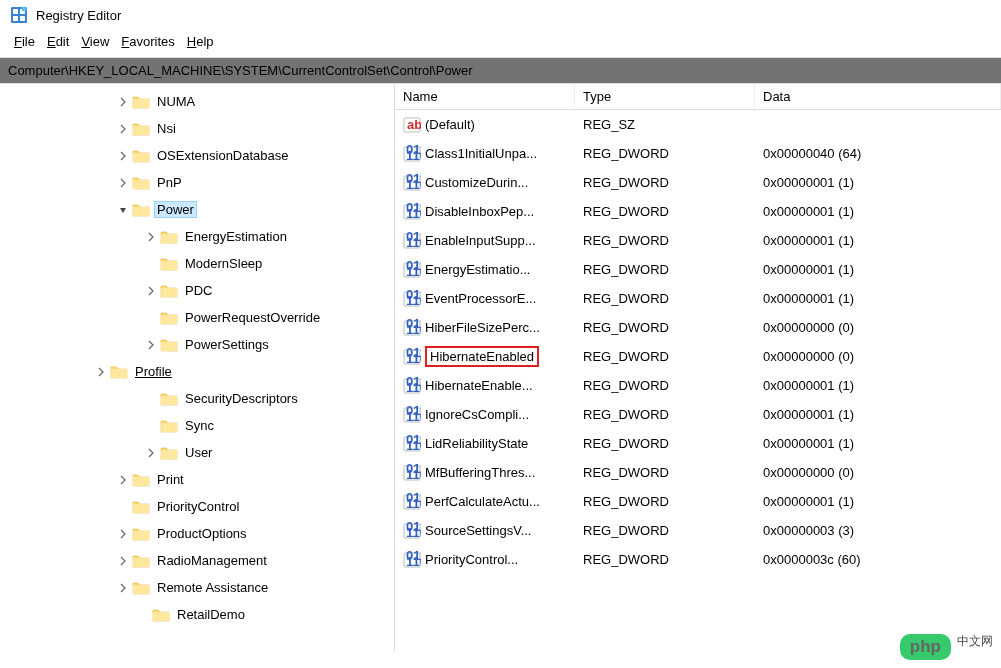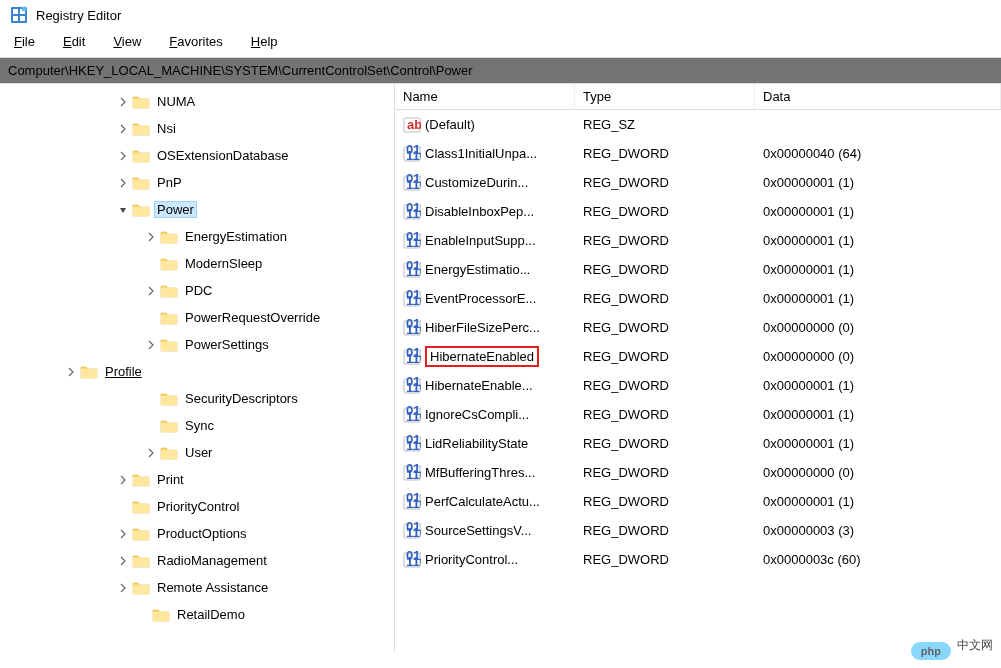--- a/index.html
+++ b/index.html
@@ -2,21 +2,21 @@
 <html><head>
   <meta charset="utf-8">
   <style>
     * { margin: 0; padding: 0; box-sizing: border-box; font-family: "Segoe UI", Tahoma, sans-serif; font-size: 13px; }
     body { background: #fff; color: #000; overflow: hidden; }
     
     .titlebar { display: flex; align-items: center; padding: 6px 10px; gap: 8px; }
     .titlebar .icon { width: 18px; height: 18px; display: inline-flex; }
     .titlebar .title { font-size: 13px; }
     
-    .menubar { display: flex; gap: 16px; padding: 2px 8px 6px 8px; }
+    .menubar { display: flex; gap: 0; padding: 2px 8px 6px 8px; }
     .menubar .menu-item { padding: 2px 6px; cursor: default; }
     .menubar .menu-item .ul { text-decoration: underline; }
     
     .address-bar { border-top: 1px solid #ddd; border-bottom: 1px solid #ddd; padding: 5px 8px; font-size: 13px; background: #737373; }
     
     .content { display: flex; height: calc(100vh - 100px); }
     
     .tree-panel { width: 395px; border-right: 1px solid #ddd; overflow-y: auto; overflow-x: hidden; padding-top: 4px; position: relative; }
     .tree-panel::-webkit-scrollbar { width: 12px; }
     .tree-panel::-webkit-scrollbar-track { background: #f0f0f0; }
@@ -38,21 +38,21 @@
     .list-row { display: flex; align-items: center; height: 29px; }
     .list-row .cell { padding: 3px 8px; white-space: nowrap; overflow: hidden; text-overflow: ellipsis; }
     .list-row .name-cell { width: 180px; display: flex; align-items: center; gap: 4px; }
     .list-row .type-cell { width: 180px; }
     .list-row .data-cell { flex: 1; }
     .list-row.highlighted .name-cell .name-text { border: 2px solid #e02020; padding: 1px 3px; }
     
     .value-icon { width: 18px; height: 18px; display: inline-flex; flex-shrink: 0; }
     
     .watermark { position: fixed; bottom: 8px; right: 8px; display: flex; align-items: center; gap: 6px; opacity: 0.9; }
-    .watermark .php-badge { background: #7dd3fc; border-radius: 10px; padding: 3px 10px; font-weight: bold; color: #555; font-size: 11px; margin-top: 12px; }
+    .watermark .php-badge { background: #22c55e; border-radius: 10px; padding: 3px 10px; font-weight: bold; color: #555; font-size: 17px; margin-top: 12px; }
     .watermark .cn { font-size: 12px; color: #333; }
   </style>
 </head>
 <body>
 
 <div class="titlebar">
   <span class="icon">
     <svg viewBox="0 0 18 18">
       <rect x="1" y="1" width="16" height="16" fill="#3b82d6" rx="1"></rect>
       <rect x="3" y="3" width="5" height="5" fill="#fff"></rect>
@@ -192,21 +192,21 @@
             <path d="M3 1 L7 5 L3 9" fill="none" stroke="#666" stroke-width="1.2"></path>
           </svg>
         </span>
         <span class="folder-icon">
           <svg width="18" height="16" viewBox="0 0 18 16">
             <use href="#folder-svg"></use>
           </svg>
         </span>
         <span class="label">PowerSettings</span>
       </div>
-      <div class="tree-node" style="padding-left: 64px; text-decoration: underline;">
+      <div class="tree-node" style="padding-left: 94px; text-decoration: underline;">
         <span class="expander">
           <svg width="10" height="10" viewBox="0 0 10 10">
             <path d="M3 1 L7 5 L3 9" fill="none" stroke="#666" stroke-width="1.2"></path>
           </svg>
         </span>
         <span class="folder-icon">
           <svg width="18" height="16" viewBox="0 0 18 16">
             <use href="#folder-svg"></use>
           </svg>
         </span>

